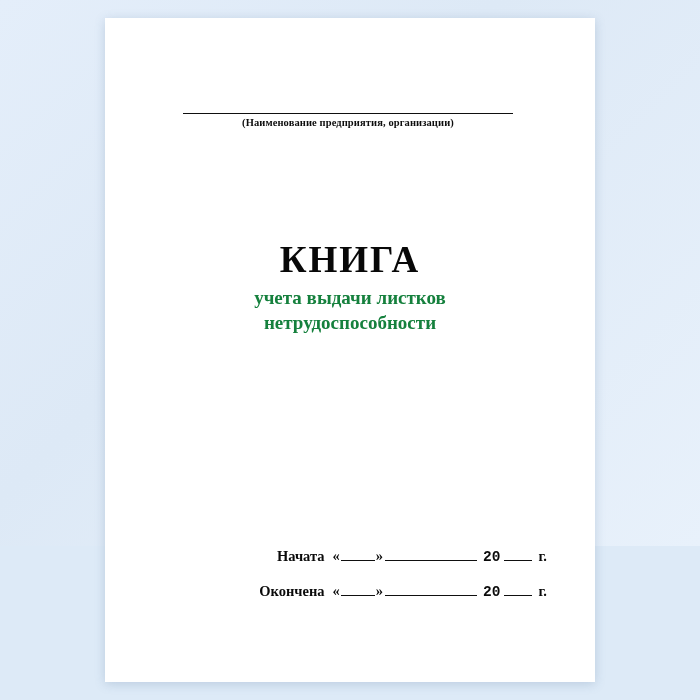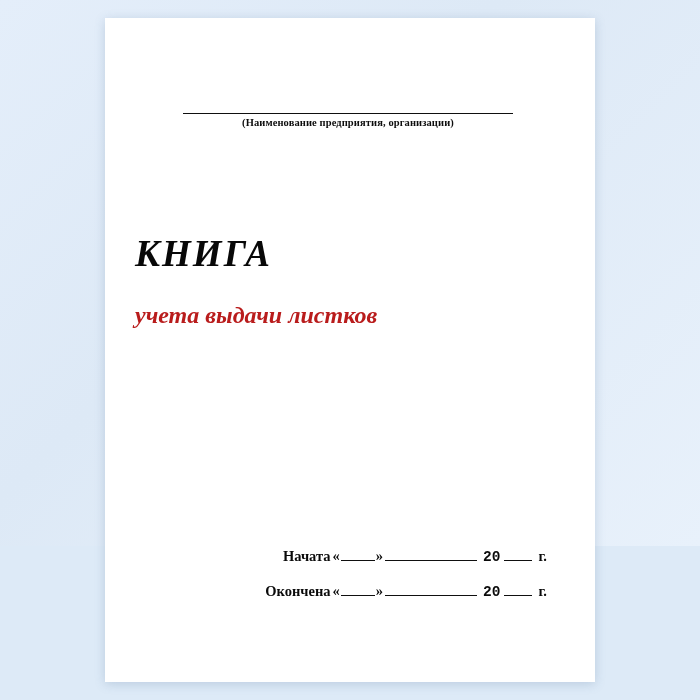--- a/index.html
+++ b/index.html
@@ -43,56 +43,56 @@
     width: 330px;
     text-align: center;
     font-size: 10.5px;
     font-weight: bold;
     color: #0d0d0d;
     letter-spacing: 0.1px;
   }
   .title-block {
     position: absolute;
     left: 30px;
-    top: 216px;
+    top: 222px;
     width: 430px;
-    font-style: italic;
+    text-align: center;
   }
   .title-main {
     font-size: 37px;
     font-weight: bold;
     letter-spacing: 2px;
     color: #080808;
     line-height: 1.1;
   }
   .title-sub {
-    margin-top: 24px;
-    font-size: 24px;
+    margin-top: 4px;
+    font-size: 19px;
     font-weight: bold;
-    color: #b91c1c;
+    color: #15803d;
     line-height: 1.35;
   }
   .footer-block {
     position: absolute;
     left: 30px;
     top: 530px;
     width: 430px;
   }
   .footer-row {
     display: flex;
     justify-content: flex-end;
     align-items: baseline;
     font-size: 14.5px;
     font-weight: bold;
     color: #0a0a0a;
     margin-bottom: 18px;
     padding-right: 18px;
   }
   .fr-label {
-    margin-right: 2px;
+    margin-right: 8px;
   }
   .fr-quote {
     letter-spacing: 0px;
   }
   .fr-blank-sm {
     display: inline-block;
     width: 34px;
     border-bottom: 1px solid #0f0f0f;
     height: 11px;
     margin: 0 1px;
@@ -125,20 +125,21 @@
 <div class="canvas">
   <div class="page">
 
     <div class="org-line"></div>
     <div class="org-caption">(Наименование предприятия, организации)</div>
 
     <div class="title-block">
       <div class="title-main">КНИГА</div>
       <div class="title-sub">
         <div>учета выдачи листков</div>
+        <div>нетрудоспособности</div>
       </div>
     </div>
 
     <div class="footer-block">
 
       <div class="footer-row">
         <span class="fr-label">Начата</span>
         <span class="fr-quote">«</span>
         <span class="fr-blank-sm"></span>
         <span class="fr-quote">»</span>

